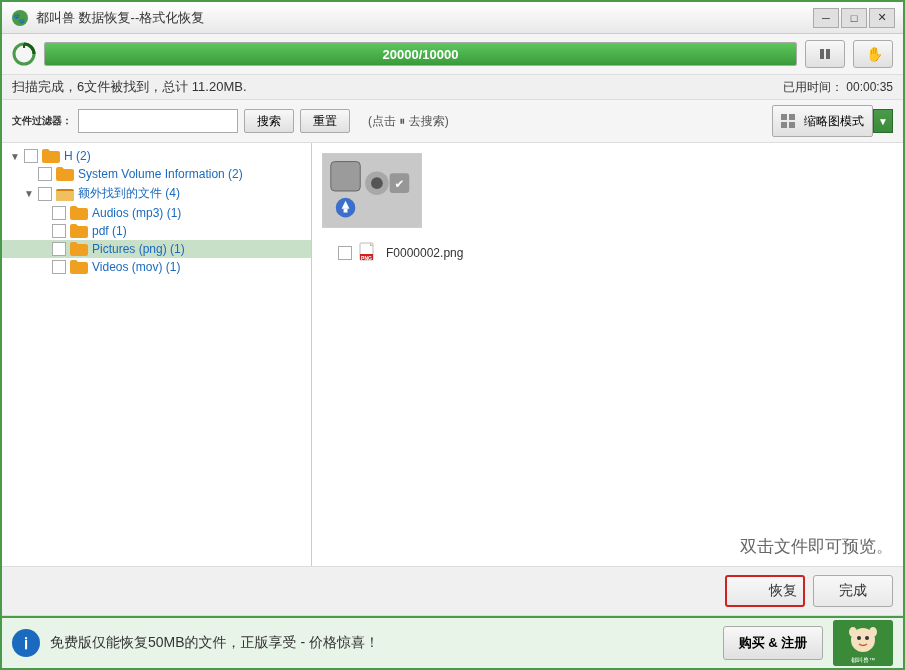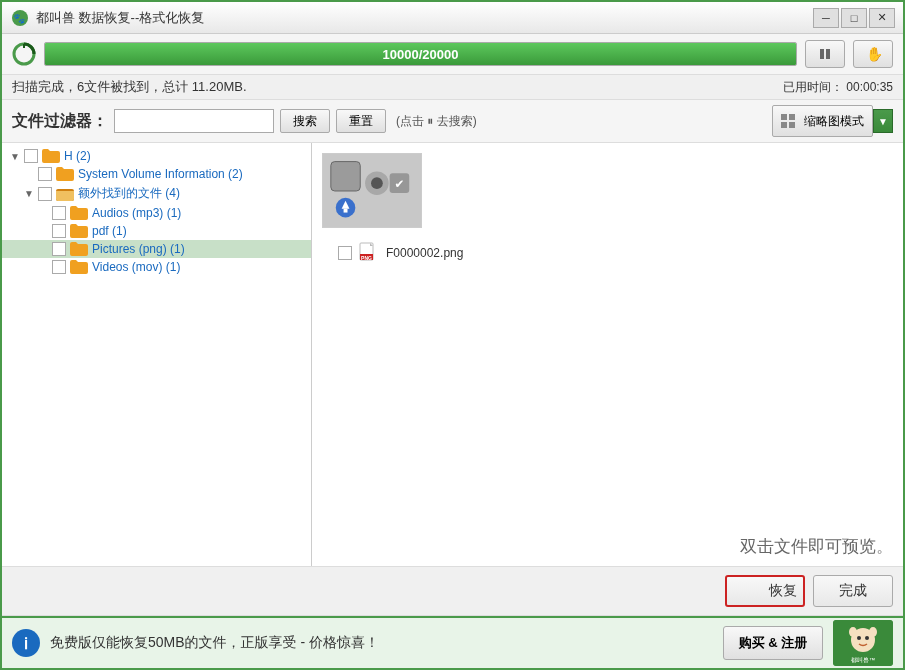--- a/index.html
+++ b/index.html
@@ -138,21 +138,21 @@
     .filter-bar {
       padding: 5px 10px;
       display: flex;
       align-items: center;
       gap: 6px;
       border-bottom: 1px solid #ddd;
       background: #f5f5f5;
     }
 
     .filter-label {
-      font-size: 16px;
+      font-size: 10px;
       font-weight: bold;
       color: #333;
     }
 
     .filter-input {
       width: 160px;
       height: 24px;
       border: 1px solid #aaa;
       padding: 2px 4px;
       font-size: 12px;
@@ -164,21 +164,21 @@
       background: linear-gradient(to bottom, #f8f8f8, #e0e0e0);
       border: 1px solid #aaa;
       cursor: pointer;
       font-size: 12px;
       border-radius: 2px;
     }
 
     .search-hint {
       font-size: 12px;
       color: #555;
-      margin-left: 4px;
+      margin-left: 12px;
     }
 
     .view-mode-btn {
       margin-left: auto;
       height: 32px;
       padding: 0 8px;
       background: linear-gradient(to bottom, #f8f8f8, #e0e0e0);
       border: 1px solid #aaa;
       cursor: pointer;
       font-size: 12px;
@@ -415,21 +415,21 @@
   <div class="progress-area">
     <div class="spin-icon">
       <svg width="24" height="24" viewBox="0 0 24 24">
         <circle cx="12" cy="12" r="10" fill="none" stroke="#4a9a4a" stroke-width="3"></circle>
         <path d="M12 2 A10 10 0 0 1 22 12" stroke="#1a5a1a" stroke-width="3" fill="none"></path>
         <line x1="12" y1="2" x2="12" y2="6" stroke="#1a5a1a" stroke-width="2"></line>
       </svg>
     </div>
     <div class="progress-bar-container">
       <div class="progress-bar-fill" style="width:100%">
-        <span>10000/20000</span>
+        <span>20000/10000</span>
       </div>
     </div>
     <button class="pause-btn">
       <svg width="16" height="16" viewBox="0 0 16 16">
         <rect x="3" y="3" width="4" height="10" fill="#666"></rect>
         <rect x="9" y="3" width="4" height="10" fill="#666"></rect>
       </svg>
     </button>
     <button class="stop-btn">
       <svg width="16" height="16" viewBox="0 0 16 16">

